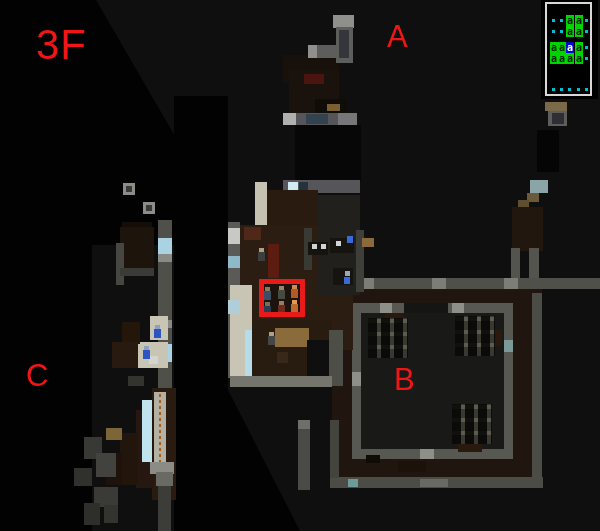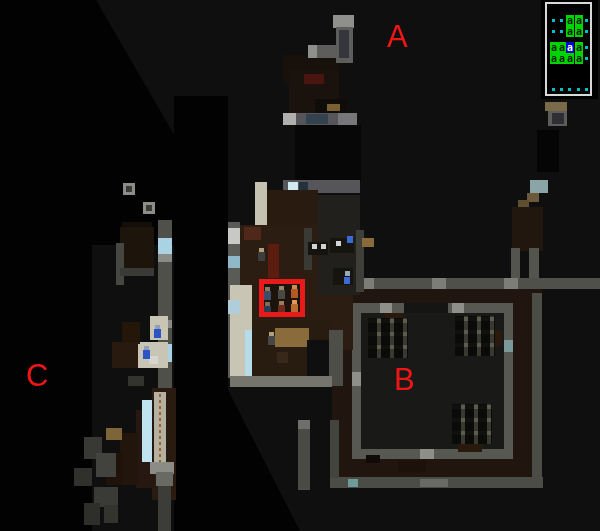--- a/index.html
+++ b/index.html
@@ -210,20 +210,21 @@
         <div class="body" style="background: rgb(43, 85, 196);"></div>
       </div>
       <div class="sprite" style="left: 143px; top: 346px;">
         <div class="head" style="background: rgb(143, 160, 184);"></div>
         <div class="body" style="background: rgb(43, 85, 196);"></div>
       </div>
     </div>
 
   <div id="highlight-box" style="left: 259px; top: 279px; width: 46px; height: 38px; border: 5px solid rgb(232, 26, 26);"></div>
 
+  <span class="marker marker-3f" style="color: rgb(241, 22, 22);">3F</span>
   <span class="marker marker-a" style="color: rgb(241, 22, 22);">A</span>
   <span class="marker marker-b" style="color: rgb(241, 22, 22);">B</span>
   <span class="marker marker-c" style="color: rgb(241, 22, 22);">C</span>
 
   <div id="legend-outer">
     <div id="legend-panel">
         <div class="legend-dot" style="left: 5px; top: 15px; background: rgb(0, 192, 208);"></div>
         <div class="legend-dot" style="left: 13px; top: 15px; background: rgb(0, 192, 208);"></div>
         <div class="legend-cell" style="left: 19px; top: 11px; background: rgb(0, 212, 0); color: rgb(0, 34, 0);">a</div>
         <div class="legend-cell" style="left: 28px; top: 11px; background: rgb(0, 212, 0); color: rgb(0, 34, 0);">a</div>

